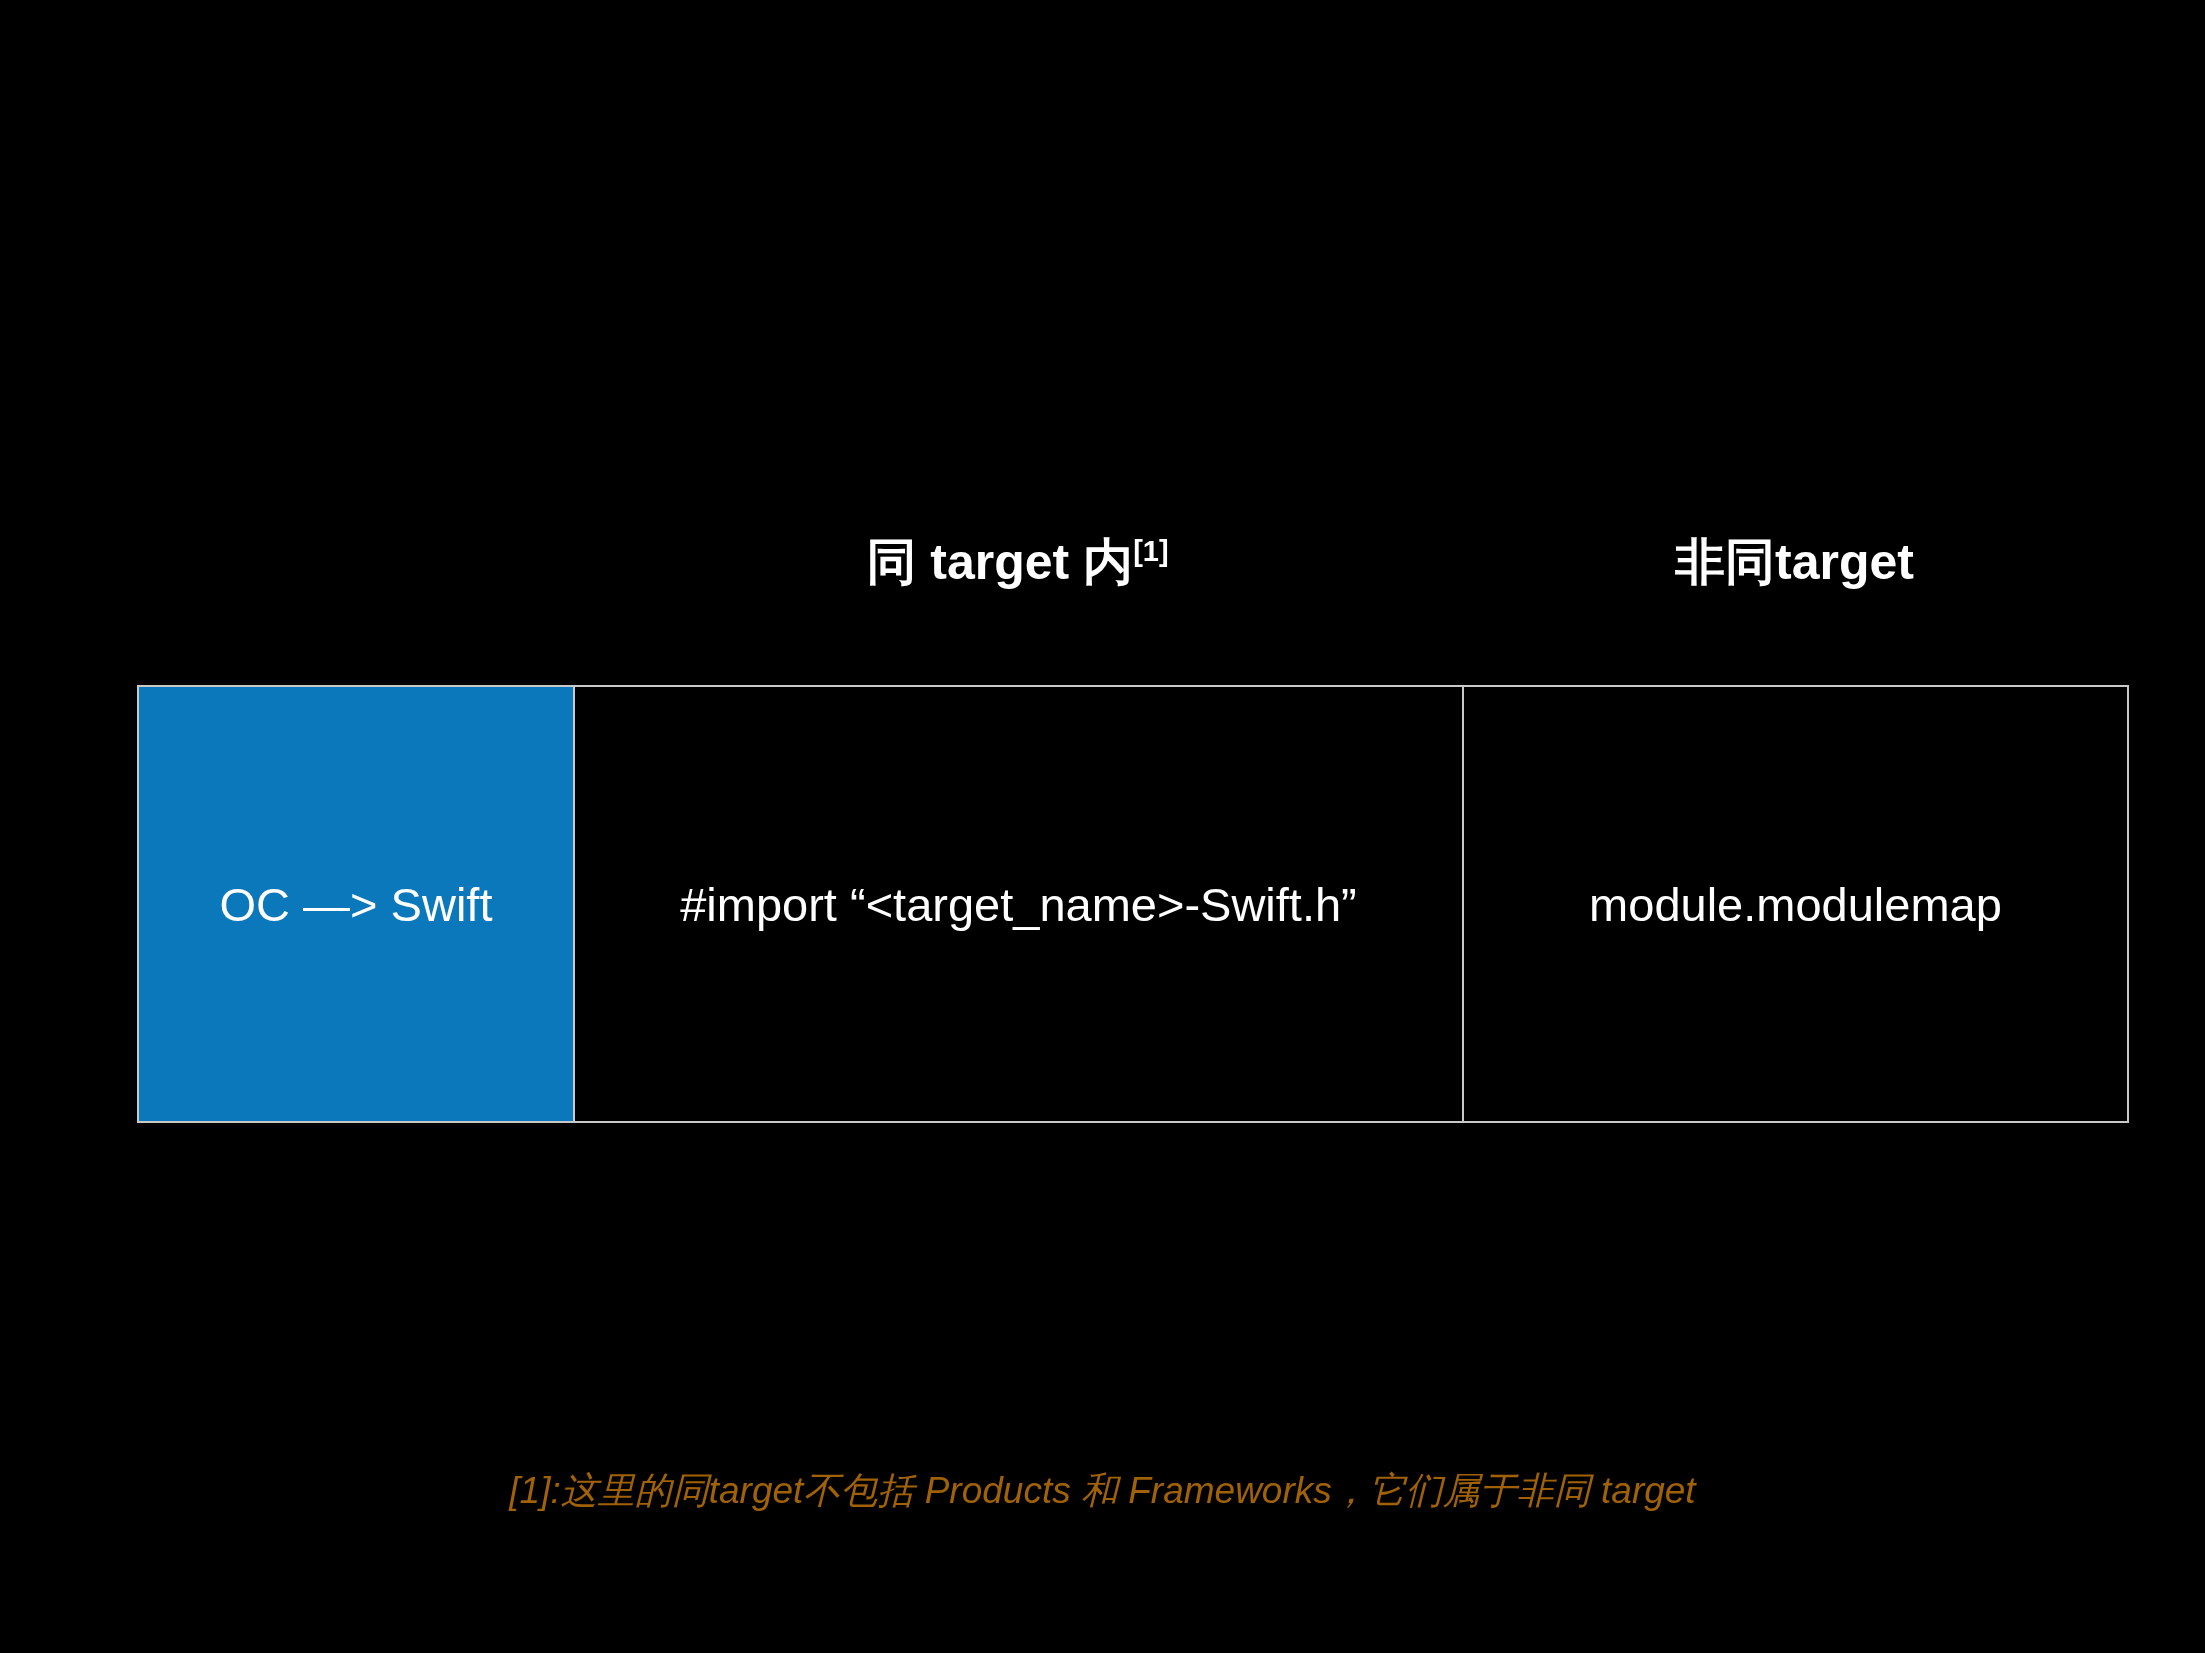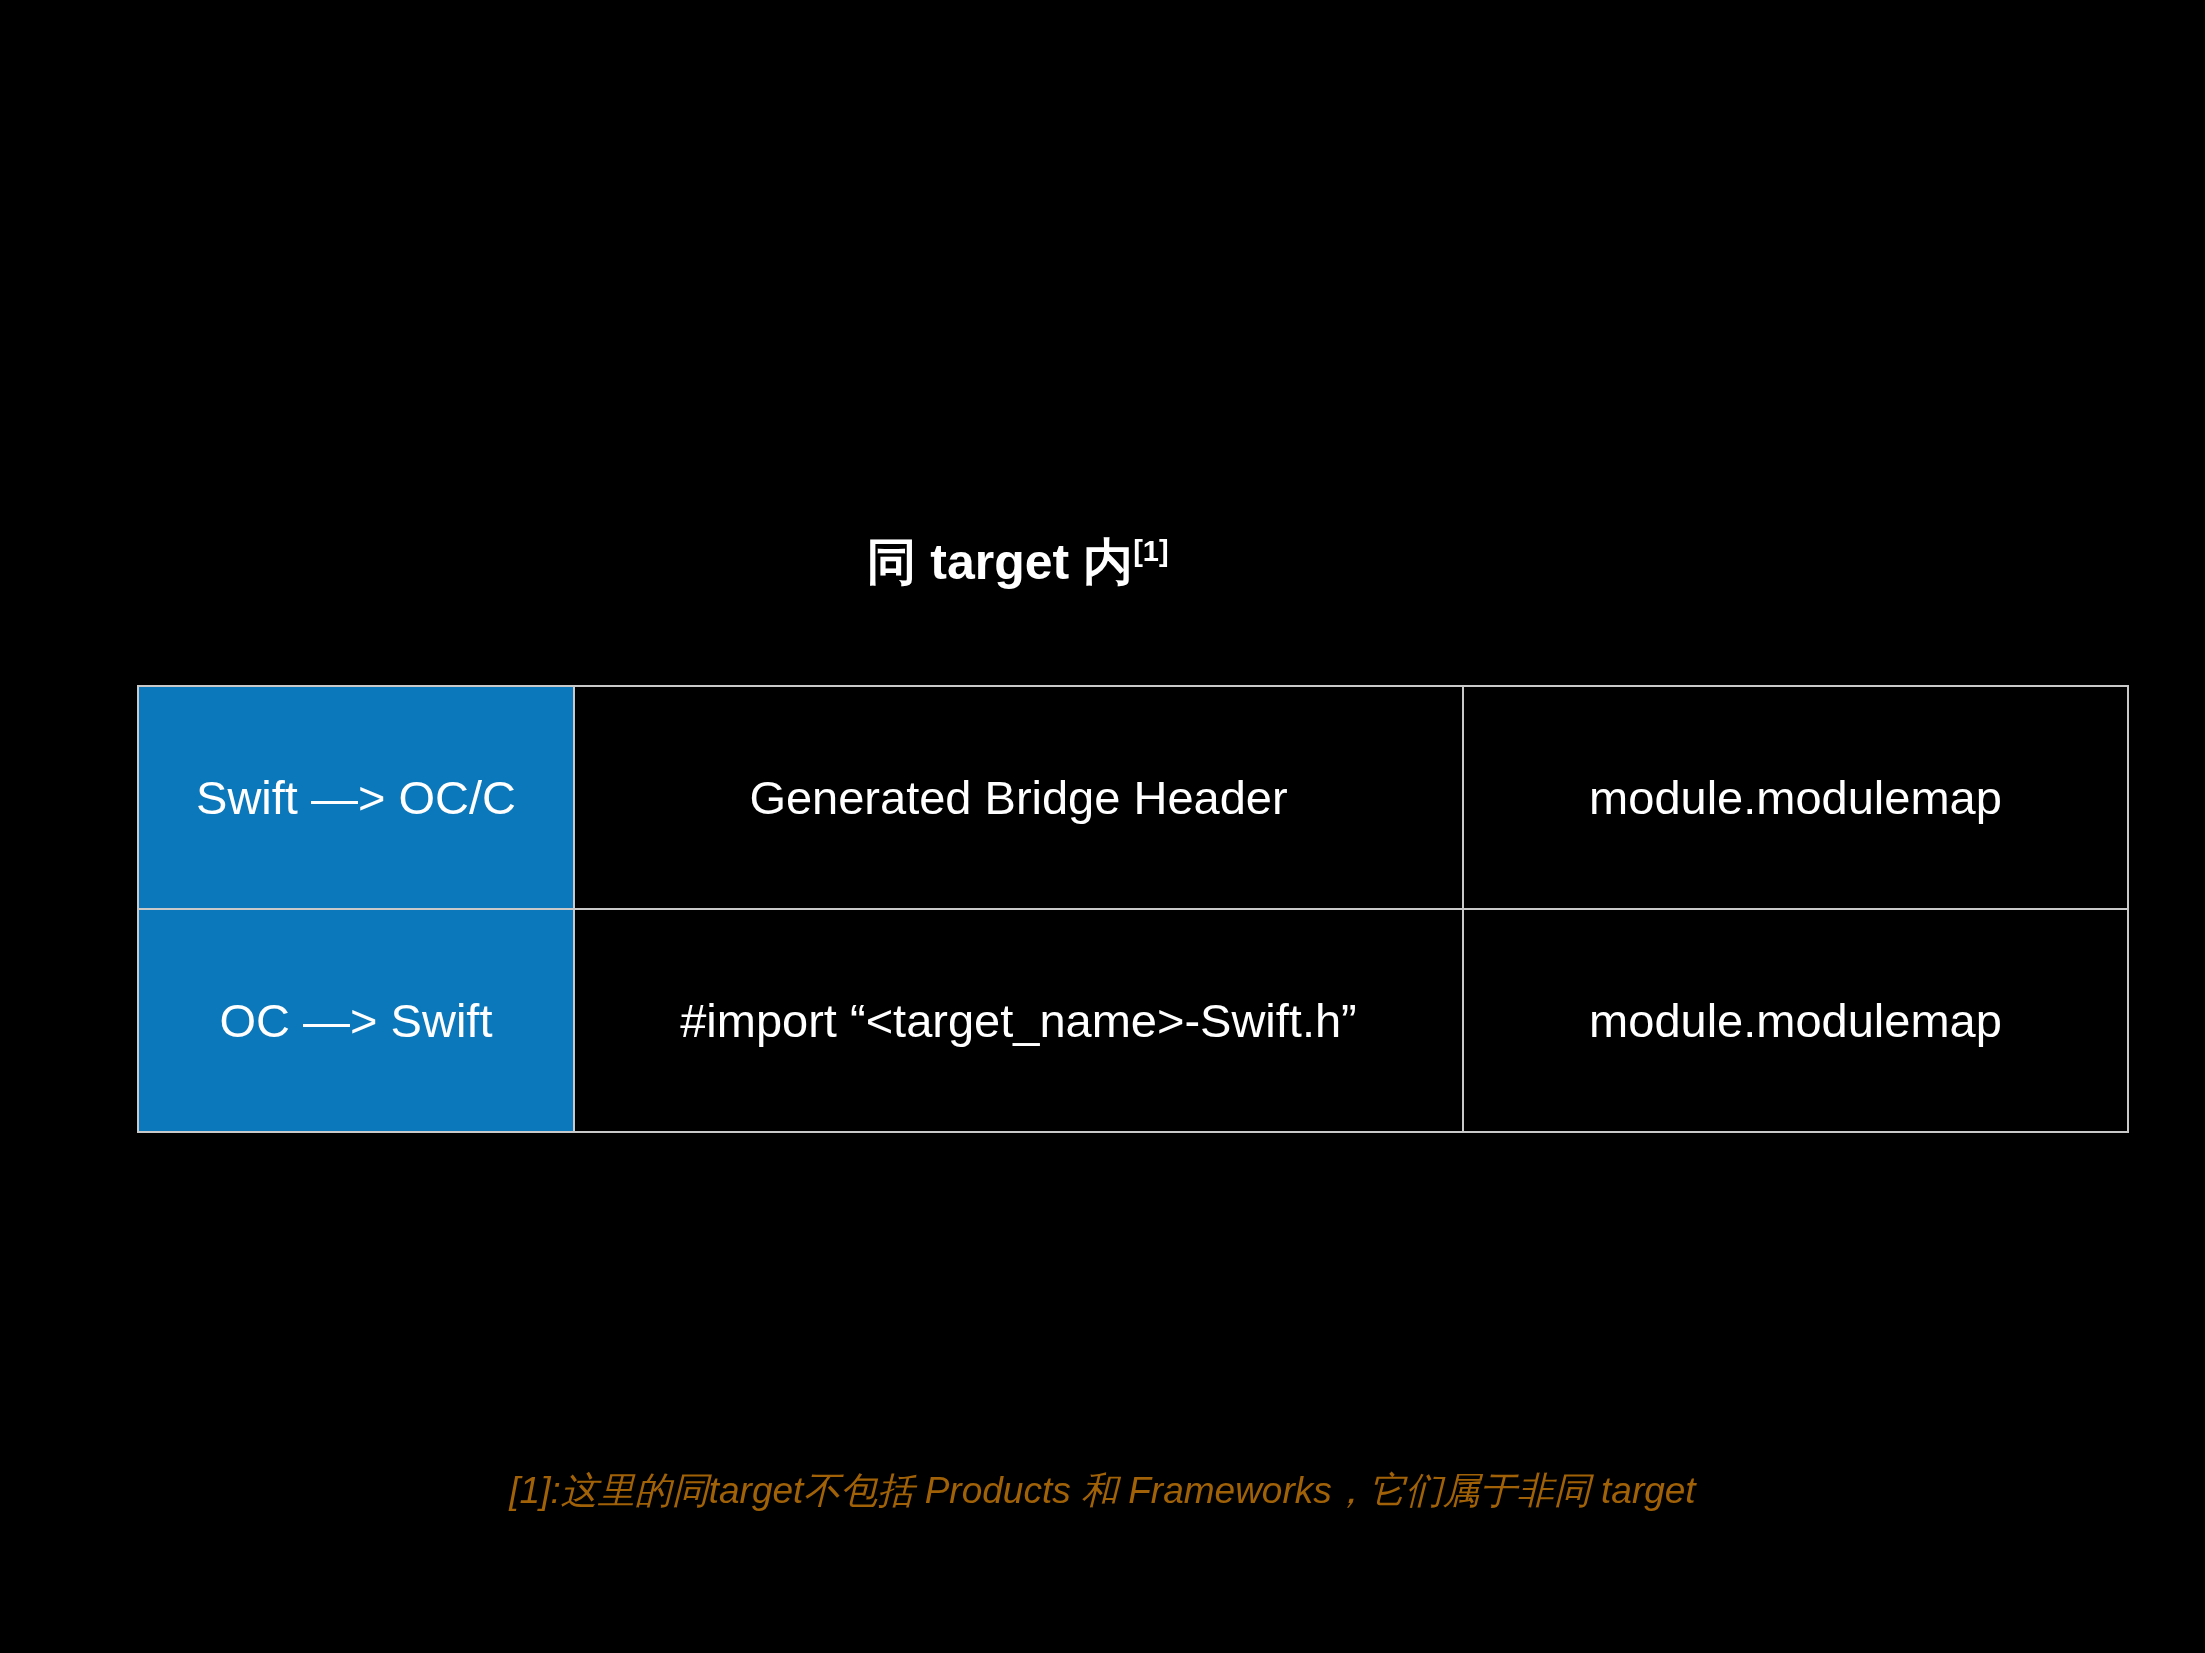--- a/index.html
+++ b/index.html
@@ -80,34 +80,32 @@
 </head>
 <body>
 
 <div class="slide" style="--bg: #000000; --accent: #0b78bb; --border: #c9c9c9;">
 
   <div class="col-headers">
     <div class="ch-cell"></div>
     <div class="ch-cell">
       <span>同 target 内</span><sup>[1]</sup>
     </div>
+    <div class="ch-cell">
+      <span>非同target</span>
+    </div>
   </div>
 
   <table class="matrix">
     <colgroup>
       <col style="width:436px">
       <col style="width:889px">
       <col style="width:665px">
     </colgroup>
     <tbody>
-      <tr>
-        <td class="blue">Swift —&gt; OC/C</td>
-        <td>Generated Bridge Header</td>
-        <td>module.modulemap</td>
-      </tr>
       <tr>
         <td class="blue">OC —&gt; Swift</td>
         <td>#import “&lt;target_name&gt;-Swift.h”</td>
         <td>module.modulemap</td>
       </tr>
     </tbody>
   </table>
 
   <div class="footnote">[1]:这里的同target不包括 Products 和 Frameworks，它们属于非同 target</div>
 

